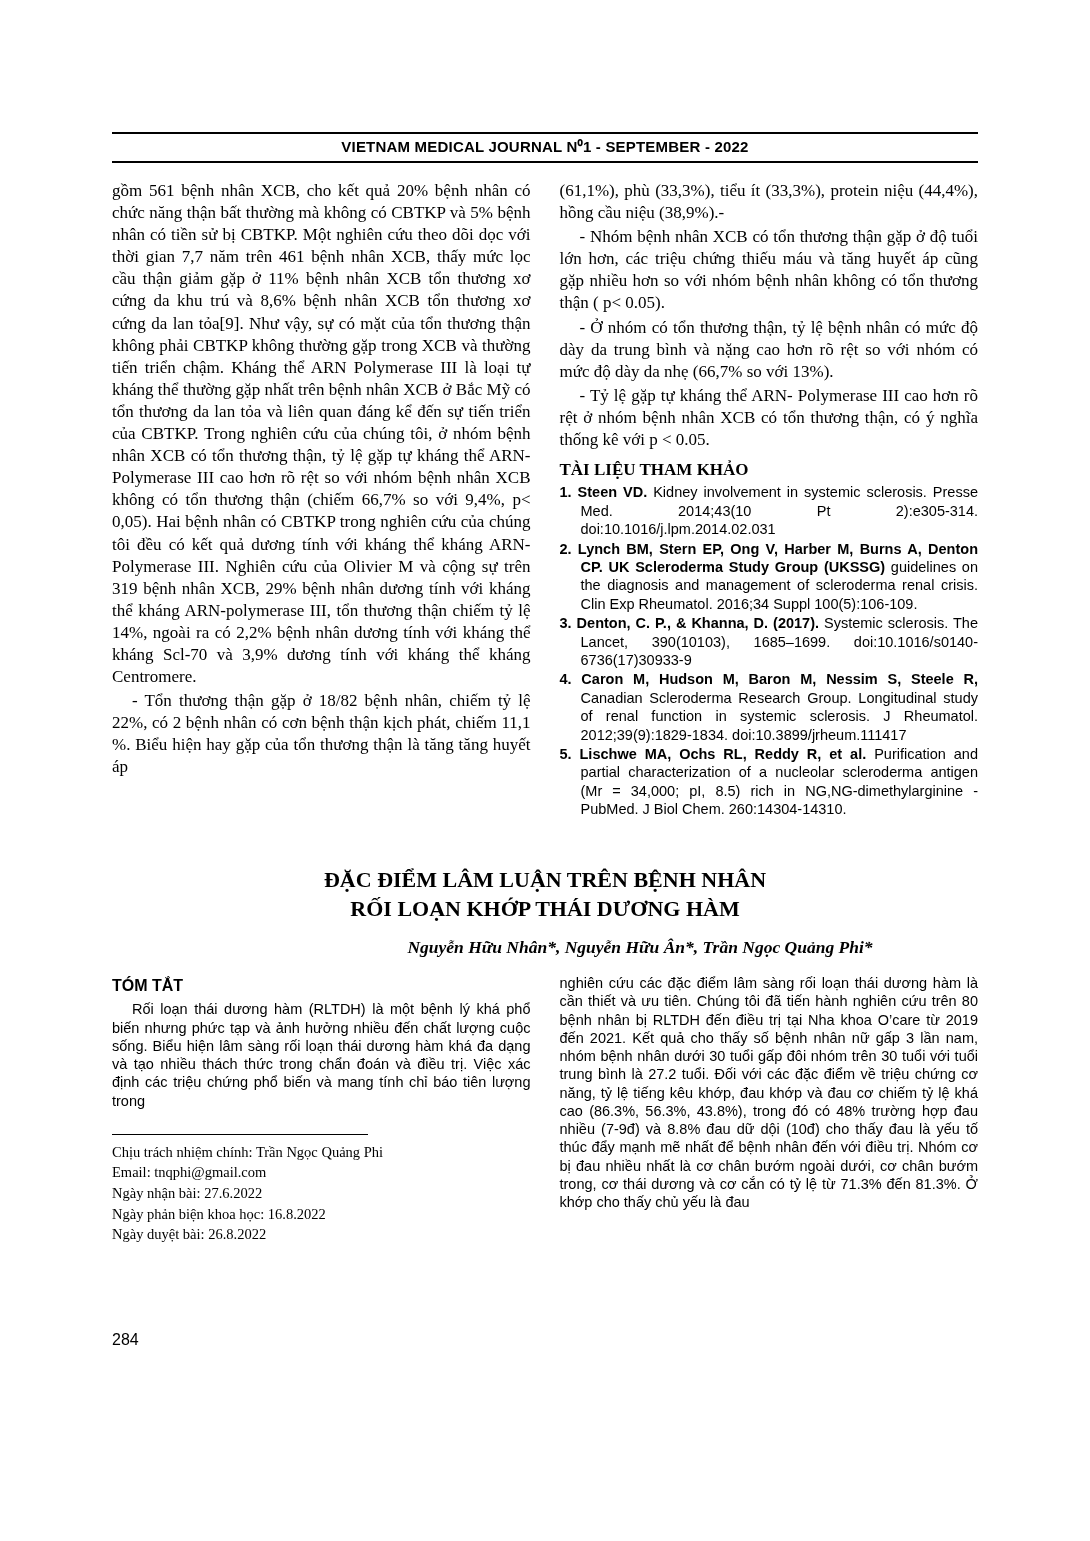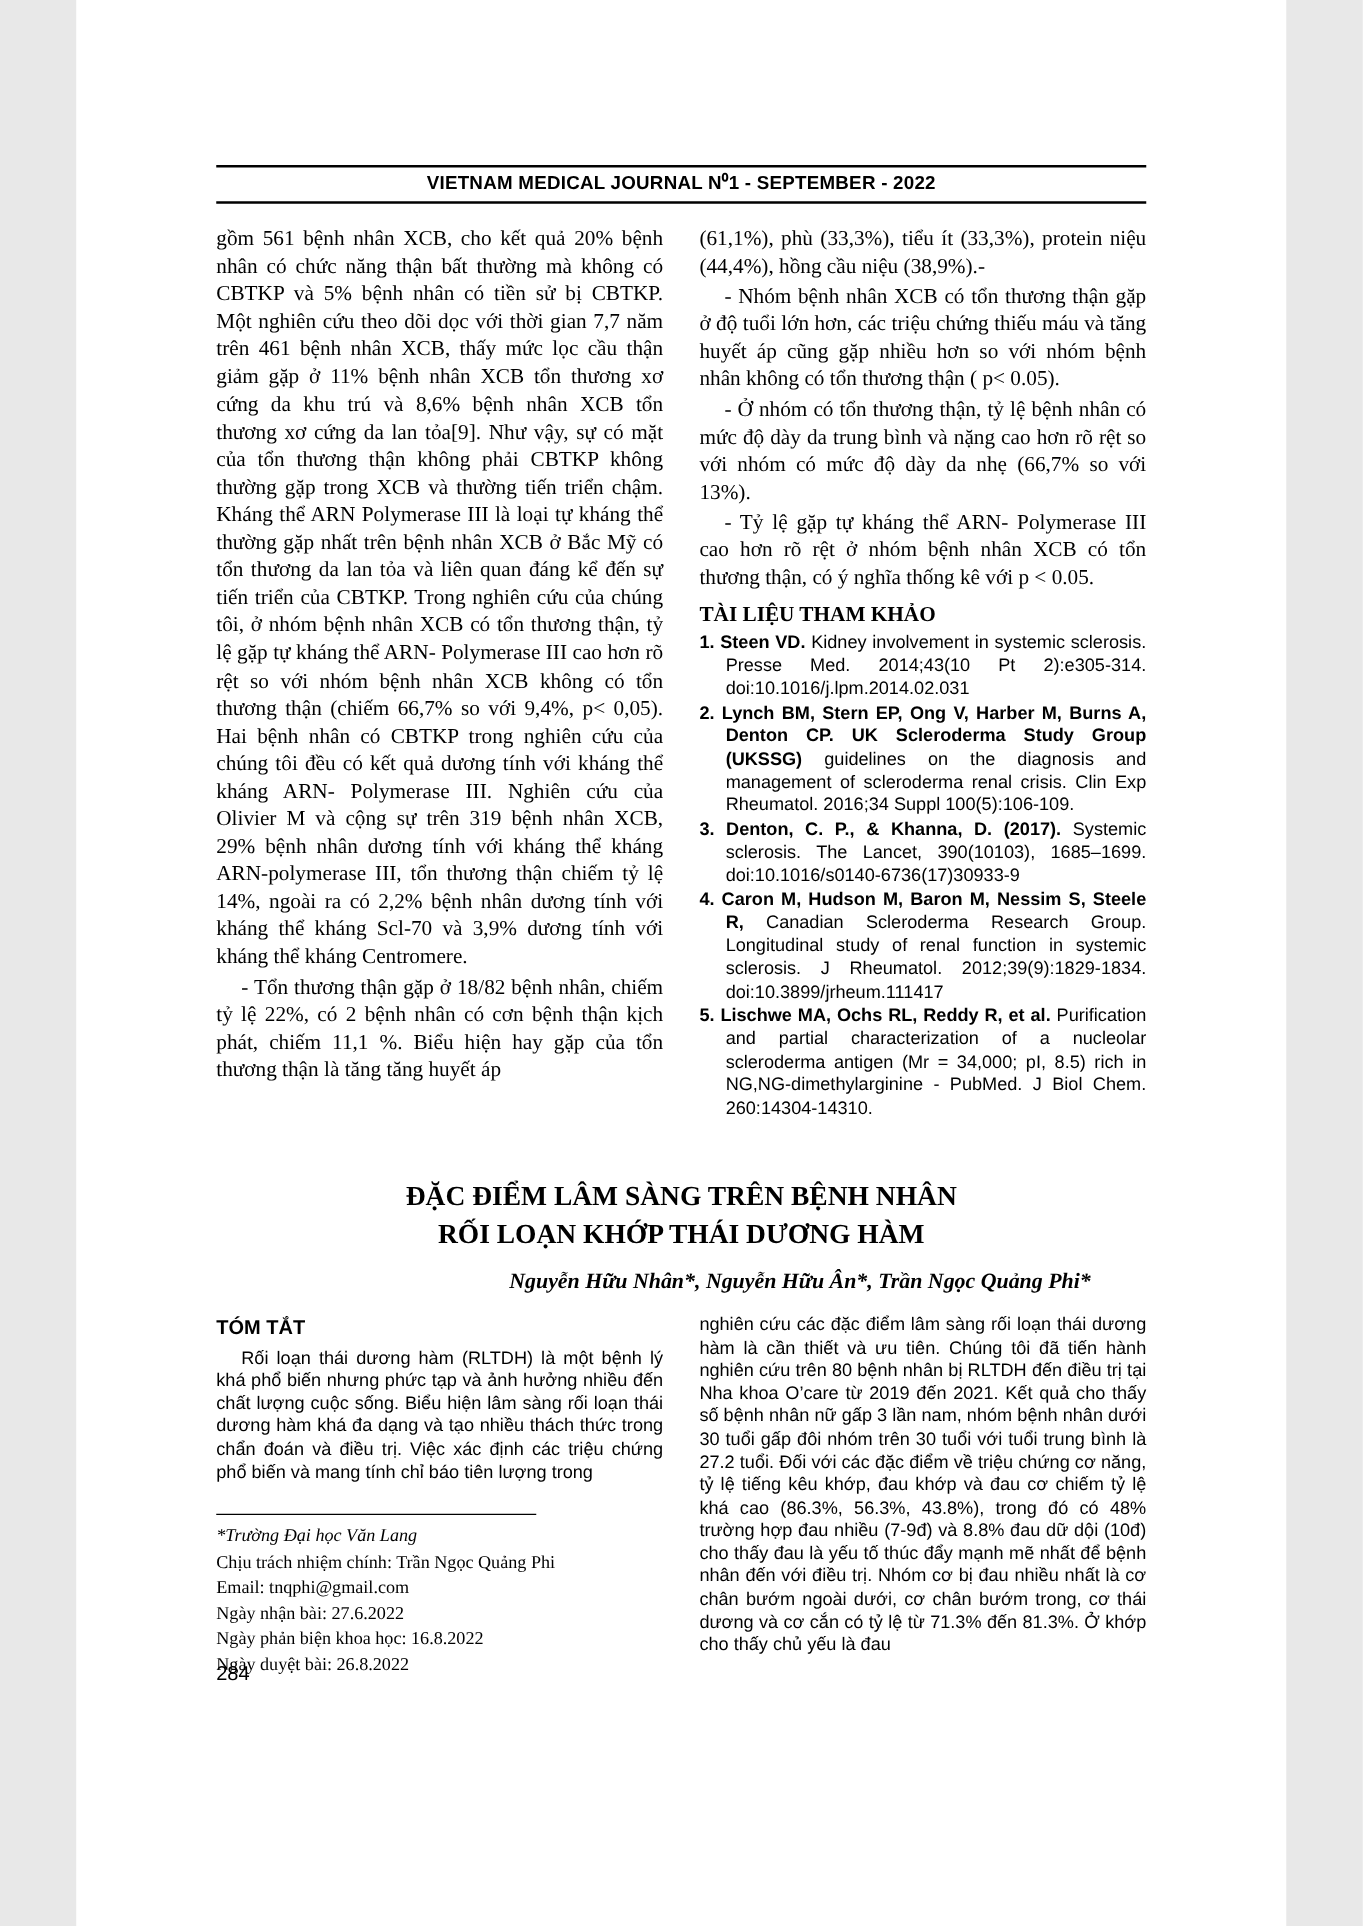--- a/index.html
+++ b/index.html
@@ -1,17 +1,17 @@
 <!DOCTYPE html>
 <html><head>
 <meta charset="utf-8">
 <style>
   html,body { margin:0; padding:0; background:#e8e8e8; }
   .page {
-    width:968px; height:1541px; box-sizing:border-box;
+    width:1090px; height:1541px; box-sizing:border-box;
     margin:0 auto; background:#ffffff; color:#000;
     position:relative; padding:132px 112px 0 112px; overflow:hidden;
   }
   .header {
     border-top:2px solid #000; border-bottom:2px solid #000;
     padding:4px 0 5px; text-align:center;
     font:bold 15px/1.2 "Liberation Sans", sans-serif; letter-spacing:.2px;
   }
   .cols { display:flex; gap:29px; }
   .article1 { margin-top:17px; }
@@ -77,32 +77,31 @@
           <span class="ref-bold">4. Caron M, Hudson M, Baron M, Nessim S, Steele R,</span><span> Canadian Scleroderma Research Group. Longitudinal study of renal function in systemic sclerosis. J Rheumatol. 2012;39(9):1829-1834. doi:10.3899/jrheum.111417</span>
         </li>
         <li>
           <span class="ref-bold">5. Lischwe MA, Ochs RL, Reddy R, et al.</span><span> Purification and partial characterization of a nucleolar scleroderma antigen (Mr = 34,000; pI, 8.5) rich in NG,NG-dimethylarginine - PubMed. J Biol Chem. 260:14304-14310.</span>
         </li>
       </ul>
     </div>
   </div>
 
   <div class="article2-title">
-    <div>ĐẶC ĐIỂM LÂM SÀNG TRÊN BỆNH NHÂN</div>
+    <div>ĐẶC ĐIỂM LÂM LUẬN TRÊN BỆNH NHÂN</div>
     <div>RỐI LOẠN KHỚP THÁI DƯƠNG HÀM</div>
   </div>
   <div class="article2-authors">Nguyễn Hữu Nhân*, Nguyễn Hữu Ân*, Trần Ngọc Quảng Phi*</div>
 
   <div class="cols article2-cols">
     <div class="col">
       <h3 class="abstract-heading">TÓM TẮT</h3>
       <p class="abstract indent">Rối loạn thái dương hàm (RLTDH) là một bệnh lý khá phổ biến nhưng phức tạp và ảnh hưởng nhiều đến chất lượng cuộc sống. Biểu hiện lâm sàng rối loạn thái dương hàm khá đa dạng và tạo nhiều thách thức trong chẩn đoán và điều trị. Việc xác định các triệu chứng phổ biến và mang tính chỉ báo tiên lượng trong</p>
       <div class="footnote-rule"></div>
       <div class="footnote">
-        <div class="affiliation">*Trường Đại học Văn Lang</div>
         <div>Chịu trách nhiệm chính: Trần Ngọc Quảng Phi</div>
         <div>Email: tnqphi@gmail.com</div>
         <div>Ngày nhận bài: 27.6.2022</div>
         <div>Ngày phản biện khoa học: 16.8.2022</div>
         <div>Ngày duyệt bài: 26.8.2022</div>
       </div>
     </div>
     <div class="col">
       <p class="abstract">nghiên cứu các đặc điểm lâm sàng rối loạn thái dương hàm là cần thiết và ưu tiên. Chúng tôi đã tiến hành nghiên cứu trên 80 bệnh nhân bị RLTDH đến điều trị tại Nha khoa O’care từ 2019 đến 2021. Kết quả cho thấy số bệnh nhân nữ gấp 3 lần nam, nhóm bệnh nhân dưới 30 tuổi gấp đôi nhóm trên 30 tuổi với tuổi trung bình là 27.2 tuổi. Đối với các đặc điểm về triệu chứng cơ năng, tỷ lệ tiếng kêu khớp, đau khớp và đau cơ chiếm tỷ lệ khá cao (86.3%, 56.3%, 43.8%), trong đó có 48% trường hợp đau nhiều (7-9đ) và 8.8% đau dữ dội (10đ) cho thấy đau là yếu tố thúc đẩy mạnh mẽ nhất để bệnh nhân đến với điều trị. Nhóm cơ bị đau nhiều nhất là cơ chân bướm ngoài dưới, cơ chân bướm trong, cơ thái dương và cơ cắn có tỷ lệ từ 71.3% đến 81.3%. Ở khớp cho thấy chủ yếu là đau</p>
     </div>

